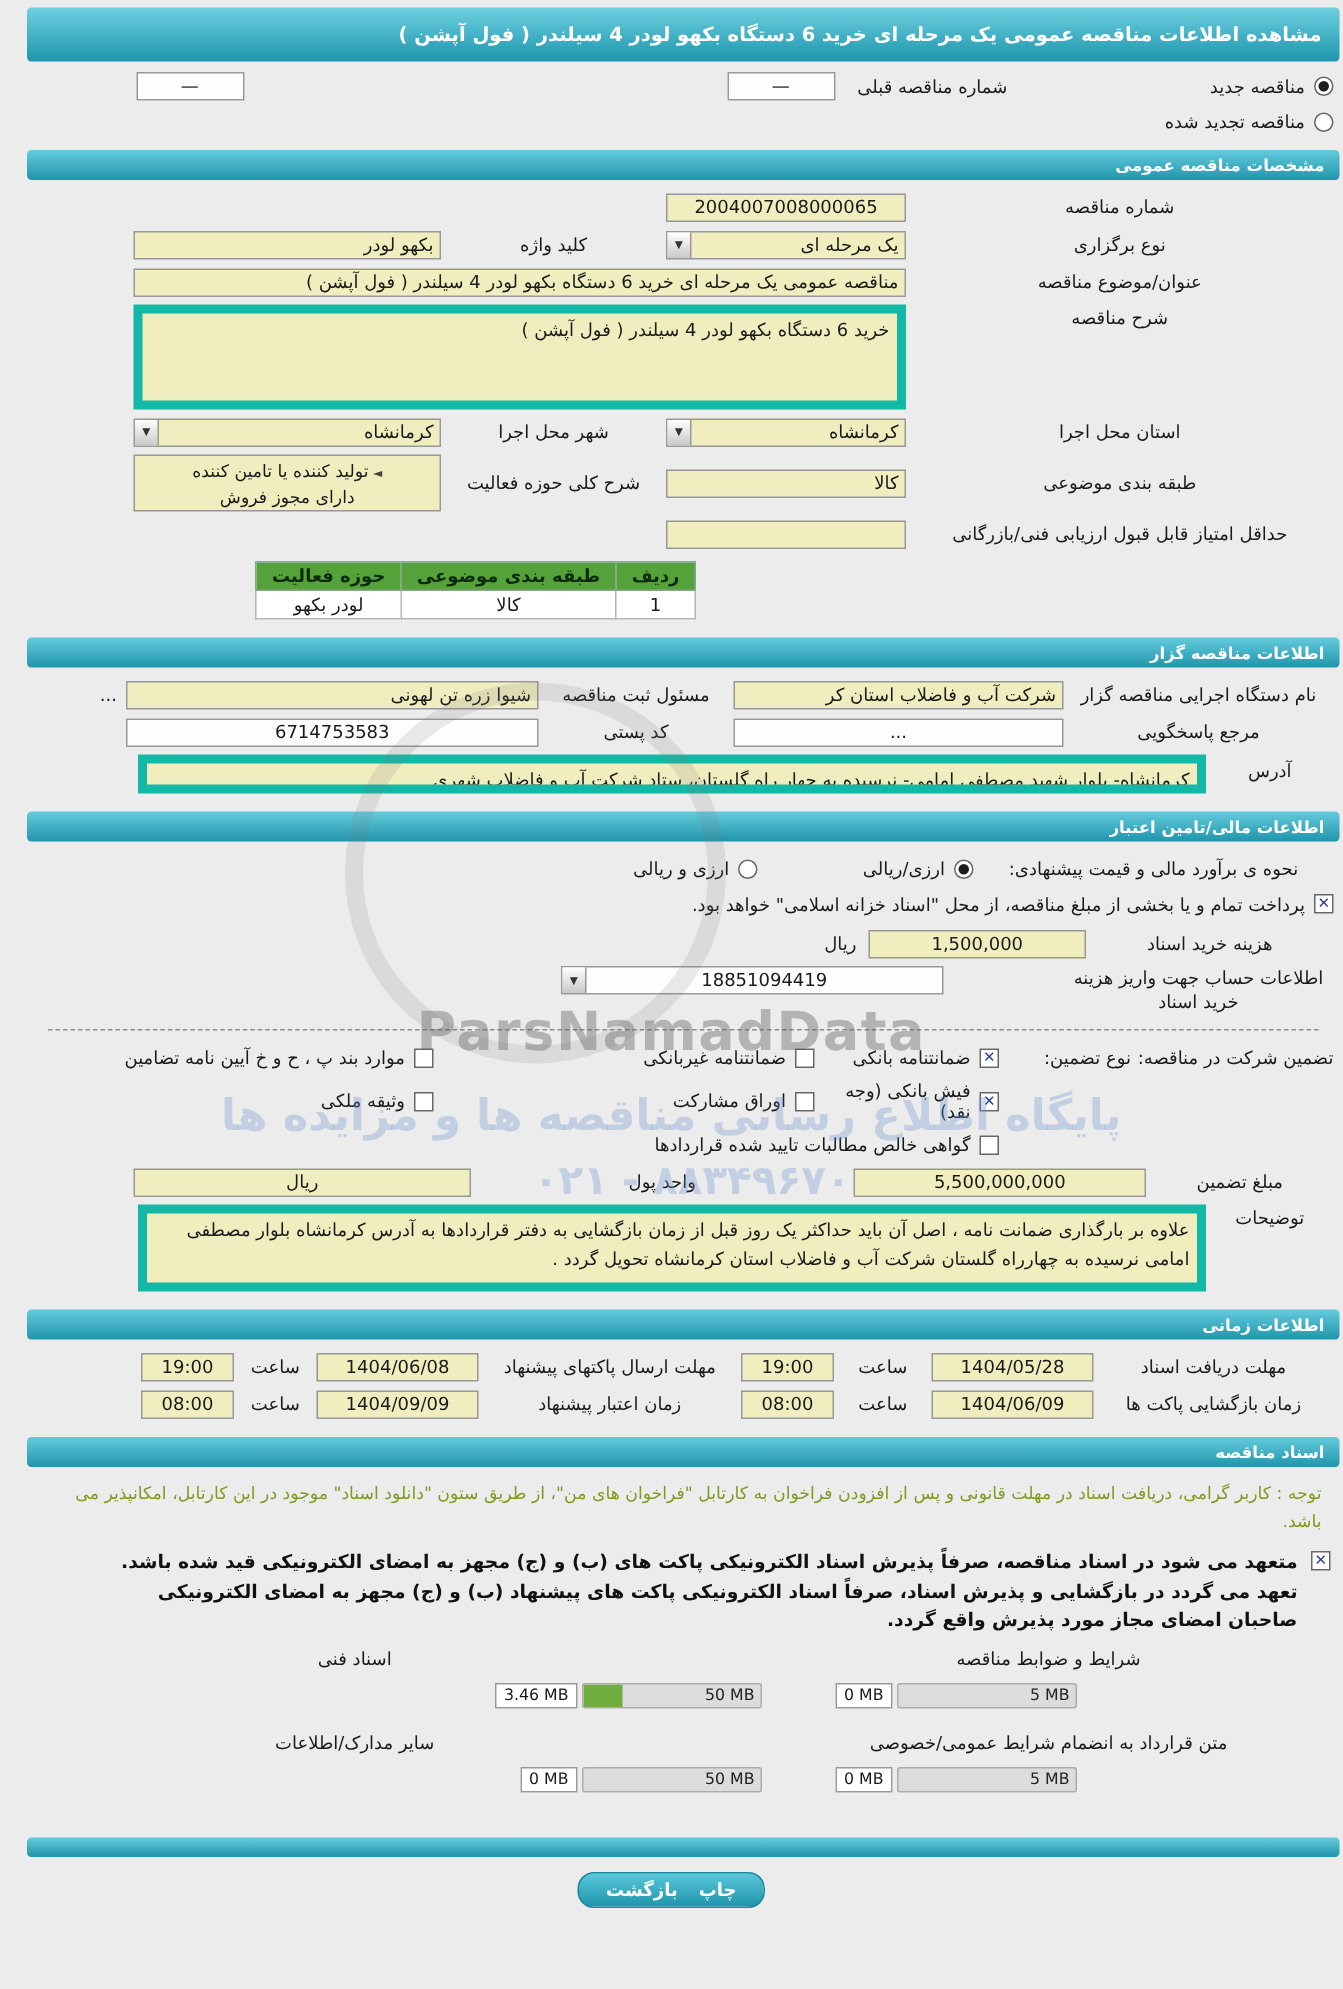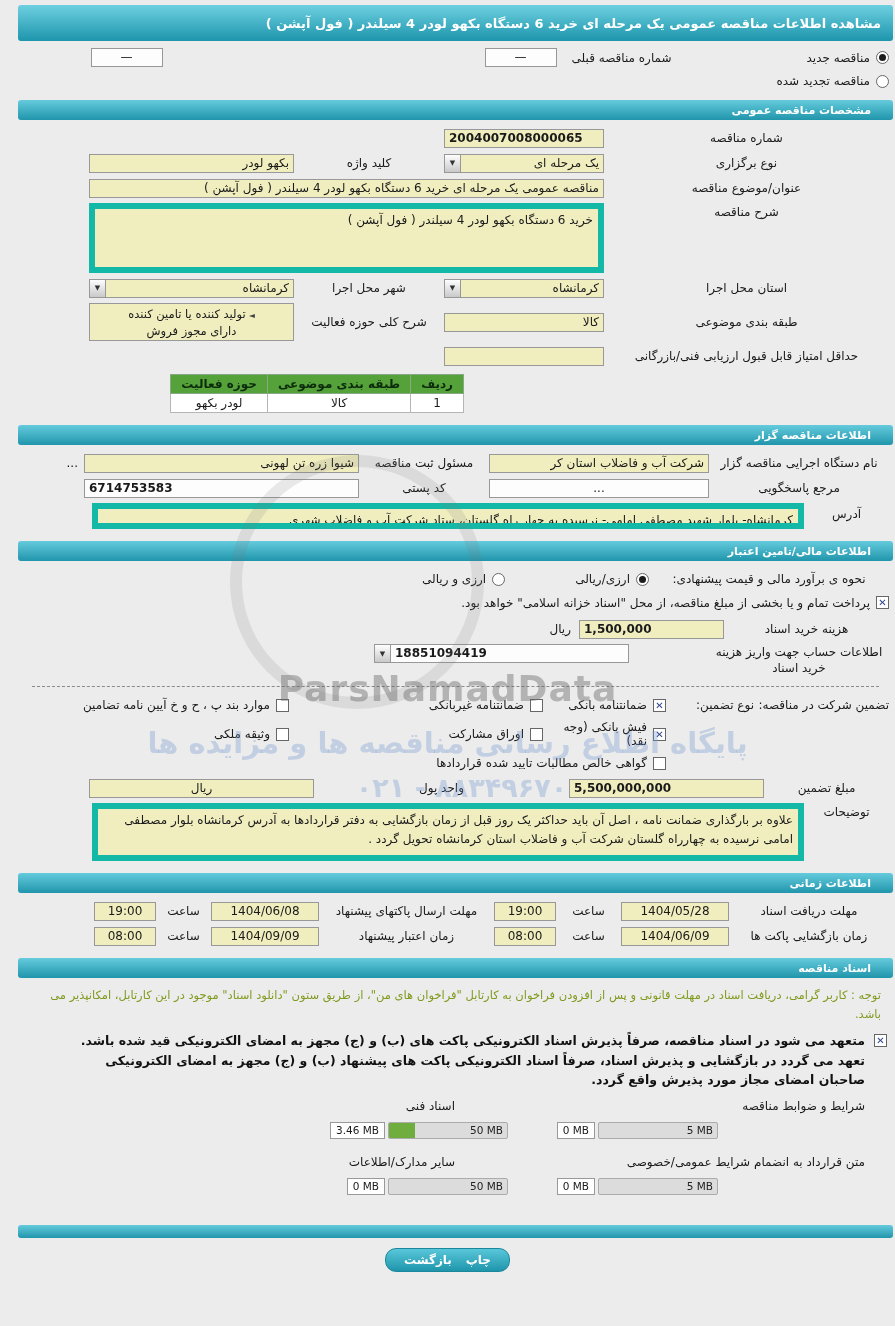--- a/index.html
+++ b/index.html
@@ -12,42 +12,42 @@
   .titlebar{
     margin:5px 2px 0 18px;height:36px;border-radius:3px;
     background:linear-gradient(#6ed0e0,#1d95ac);
     color:#fff;font-weight:bold;font-size:13px;
     display:flex;align-items:center;padding-right:12px;box-sizing:border-box;
   }
   .secbar{
     margin:12px 2px 8px 18px;height:20px;border-radius:3px;
     background:linear-gradient(#65cbdd,#2095ab);
     color:#fff;font-weight:bold;font-size:11px;
-    display:flex;align-items:center;padding-right:22px;box-sizing:border-box;
+    display:flex;align-items:center;padding-right:10px;box-sizing:border-box;
   }
   .content{padding:0 6px 0 18px;}
   
   .frow{display:flex;align-items:center;margin:5px 0;min-height:20px;}
   .frow.top{align-items:flex-start;}
   .lbl{text-align:center;flex-shrink:0;}
   .lblr{text-align:right;flex-shrink:0;}
   .w55{width:55px}.w65{width:65px}.w85{width:85px}.w88{width:88px}.w125{width:125px}
   .w130{width:130px}.w135{width:135px}.w150{width:150px}.w160{width:160px}.w165{width:165px}
   .w175{width:175px}.w180{width:180px}.w240{width:240px}.w255{width:255px}.w285{width:285px}
   .f62{width:62px}.f72{width:72px}.f108{width:108px}.f145{width:145px}.f160{width:160px}
   .f195{width:195px}.f205{width:205px}.f220{width:220px}.f225{width:225px}.f255{width:255px}
   .f275{width:275px}.f515{width:515px}.f712{width:712px}
   
   .yi,.wi{border:1px solid #989898;height:19px;line-height:17px;padding:0 4px;
     box-sizing:border-box;overflow:hidden;white-space:nowrap;flex-shrink:0;}
   .yi{background:#f0eebf;}
   .wi{background:#fdfdfd;}
   .ctr{text-align:center;}
   .date{direction:ltr;text-align:center;}
-  .numv{direction:ltr;text-align:left;font-weight:bold;}
+  .numv{direction:ltr;text-align:center;}
   .ta{background:#f0eebf;border:6px solid #14b8a6;padding:2px 5px;box-sizing:border-box;
     line-height:1.55;flex-shrink:0;overflow:hidden;}
   .h70{height:70px}.h58{height:58px}.h30{height:26px}
   .sel{display:flex;align-items:stretch;background:#f0eebf;border:1px solid #989898;
     height:19px;box-sizing:border-box;flex-shrink:0;cursor:pointer;}
   .sel.white{background:#fdfdfd;}
   .sel-text{flex:1;padding:0 4px;line-height:17px;overflow:hidden;white-space:nowrap;}
   .sel-arrow{width:15px;border-right:1px solid #989898;background:linear-gradient(#fefefe,#c9c9c9);
     font-size:7px;color:#333;display:flex;align-items:center;justify-content:center;}
   .listbox{background:#f0eebf;border:1px solid #989898;height:38px;box-sizing:border-box;
@@ -71,21 +71,21 @@
   .tbl td{background:#fff;border:1px solid #b5b5b5;padding:2px 10px;text-align:center;}
   
   .unit{margin-right:8px;}
   .dashed{border:0;border-top:1px dashed #8a8a8a;margin:10px 10px 8px 14px;}
   .note{margin:6px 14px 4px 30px;color:#7f9b1e;font-size:11.5px;line-height:1.6;}
   .commit{display:flex;gap:9px;margin:8px 8px 10px 20px;align-items:flex-start;}
   .commit p{font-weight:bold;font-size:12.5px;line-height:1.55;margin:0;width:805px;color:#111;}
   
   .upgrid{display:grid;grid-template-columns:360px auto;margin:10px 2px 0 18px;}
   .upcell{margin-bottom:16px;}
-  .uplabel{margin-bottom:9px;}
+  .uplabel{margin-bottom:9px;text-align:center;}
   .pr28{padding-right:28px}.pr78{padding-right:78px}
   .barwrap{display:flex;justify-content:flex-start;}
   .bpr175{padding-right:175px}.bpr25{padding-right:25px}
   .pbar{direction:ltr;display:flex;gap:3px;align-items:center;}
   .chip{background:#fff;border:1px solid #999;height:17px;line-height:15px;font-size:10.5px;
     padding:0 5px;box-sizing:border-box;}
   .track{position:relative;width:120px;height:17px;background:#dcdcdc;border:1px solid #ababab;
     box-sizing:border-box;border-radius:2px;overflow:hidden;}
   .fill{position:absolute;left:0;top:0;bottom:0;background:#6fae3e;}
   .total{position:absolute;right:4px;top:0;line-height:15px;font-size:10.5px;color:#222;}

